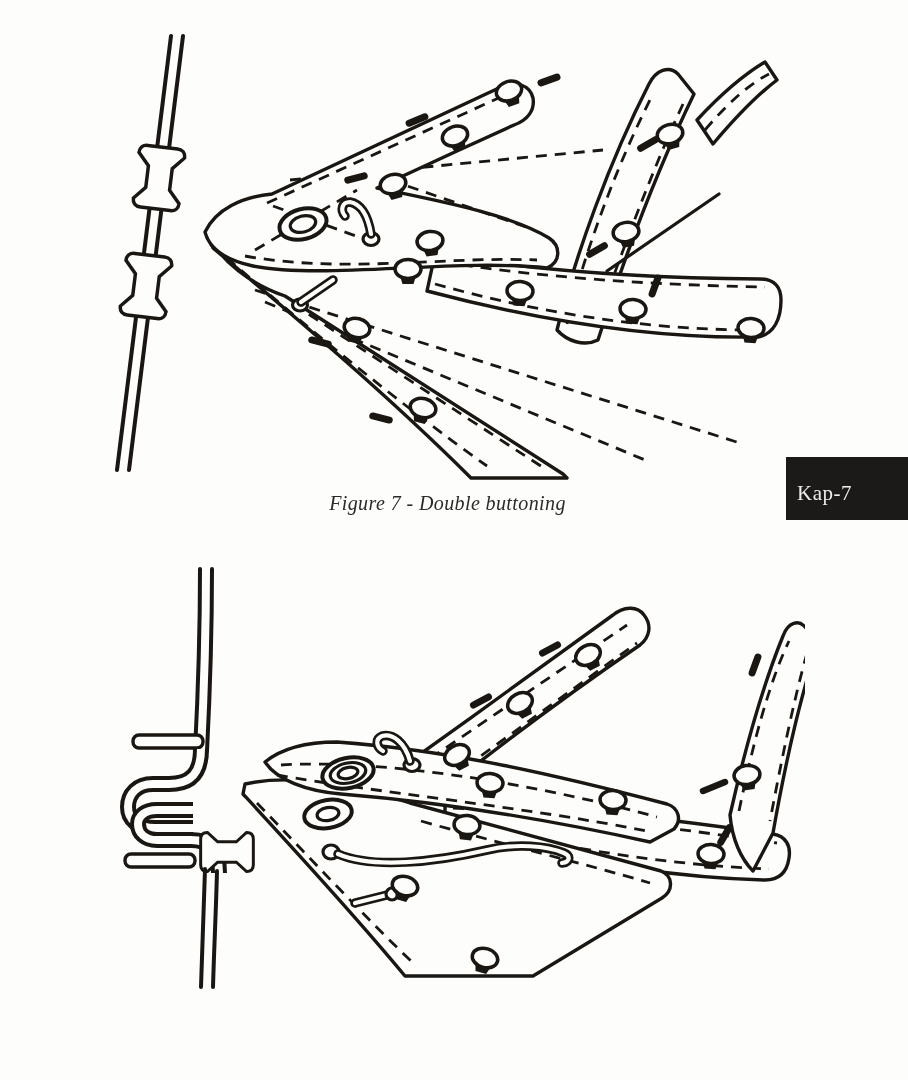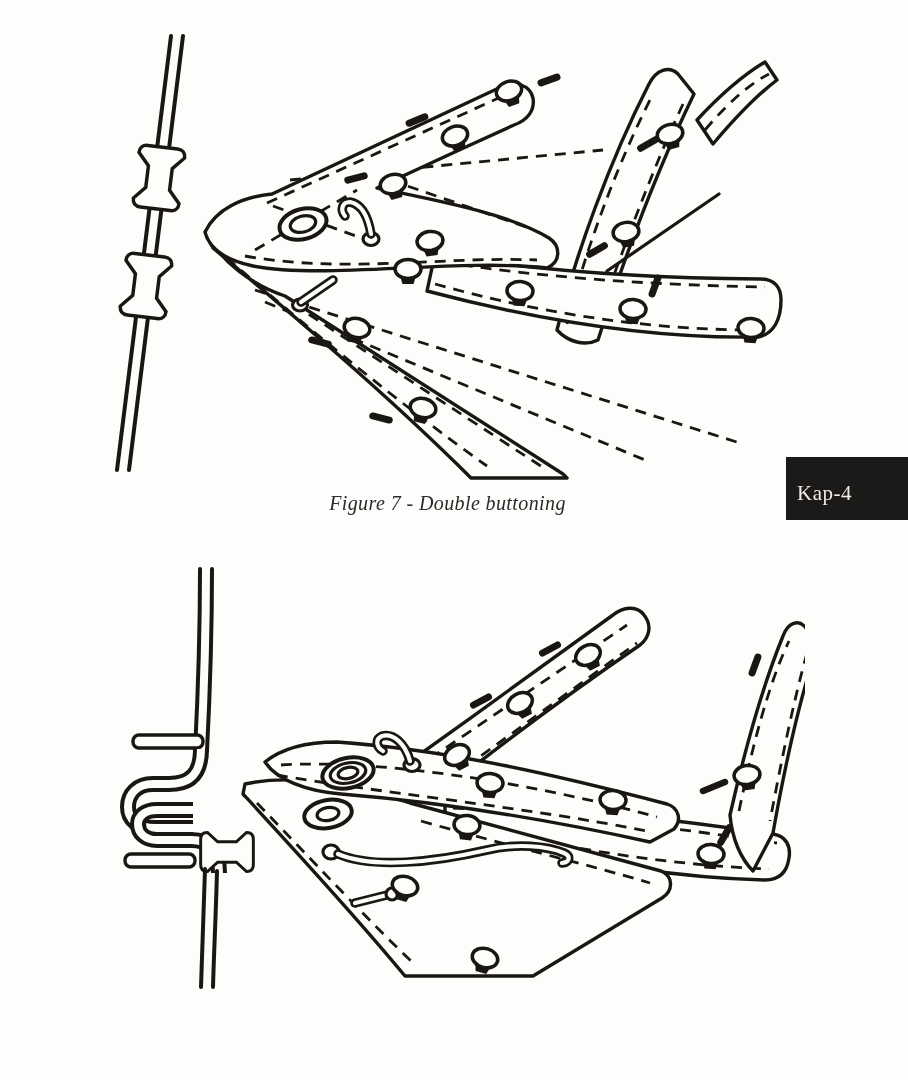--- a/index.html
+++ b/index.html
@@ -131,21 +131,21 @@
       <use href="#dash7" transform="translate(543,116) rotate(-30)"></use>
       <use href="#dash7" transform="translate(492,222) rotate(-30)"></use>
       <use href="#dash7" transform="translate(550,258) rotate(-70)"></use>
       <use href="#dash7" transform="translate(215,314) rotate(14)"></use>
       <use href="#dash7" transform="translate(276,390) rotate(14)"></use>
     </g>
   </svg>
 
   <div class="caption" style="top:492px">Figure 7 - Double buttoning</div>
 
-  <div class="chapter-tab">Kap-4</div>
+  <div class="chapter-tab">Kap-7</div>
 
   <svg class="fig" style="left:105px;top:563px" width="700" height="432" viewBox="0 0 700 432">
     <defs>
       <g id="btn8">
         <path d="M-8,7 L8,7 L5.5,15 L-5.5,15 Z" fill="#1a1713"></path>
         <ellipse cx="0" cy="0" rx="13" ry="9.5" fill="#fdfdfb" stroke="#1a1713" stroke-width="3.5"></ellipse>
       </g>
       <rect id="dash8" x="-12" y="-3.5" width="24" height="7" rx="3.5" fill="#1a1713"></rect>
       <path id="cleat8" d="M-15,-31 L15,-31 C20,-31 23,-28 23,-23 L12,-11 L12,11 L23,23 C23,28 20,31 15,31 L-15,31 C-20,31 -23,28 -23,23 L-12,11 L-12,-11 L-23,-23 C-23,-28 -20,-31 -15,-31 Z" fill="#fdfdfb" stroke="#1a1713" stroke-width="3.5"></path>
     </defs>

